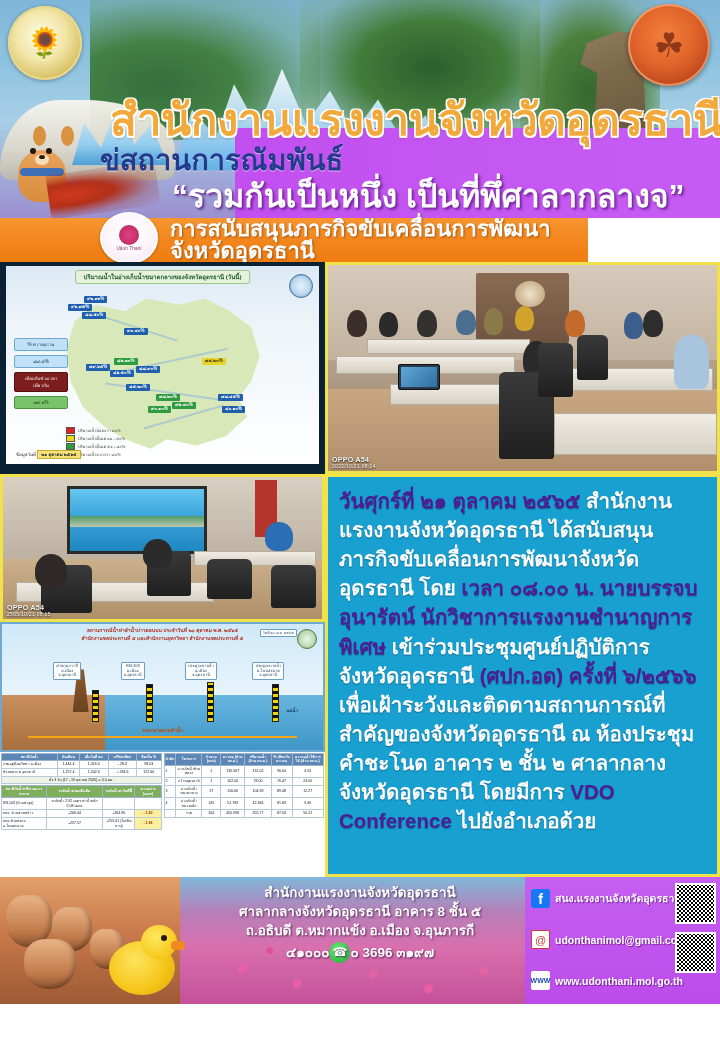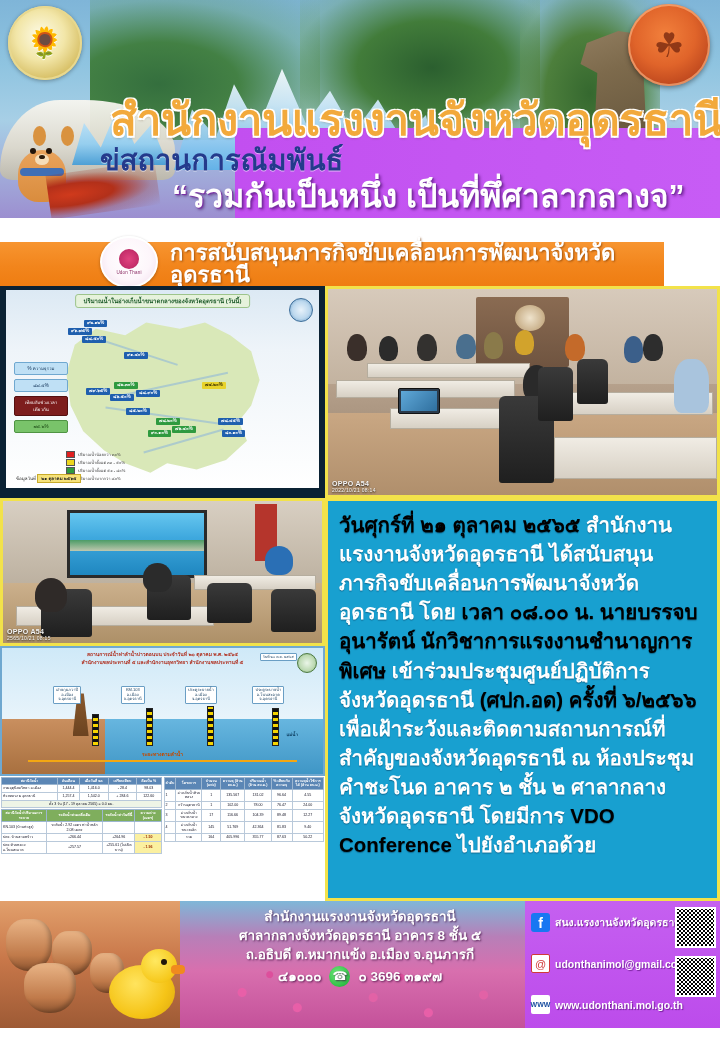--- a/index.html
+++ b/index.html
@@ -105,23 +105,23 @@
   }
   .title-slogan {
     position:absolute; left:172px; top:180px;
     font-size:32px; font-weight:bold; color:#ffffff; line-height:1;
     text-shadow:1px 1px 0 #7a2fa5, 2px 2px 3px rgba(60,0,90,.6);
     white-space:nowrap;
   }
 
   
   .topic-bar {
-    position:relative; width:664px; height:44px;
+    position:relative; width:588px; height:44px;
     background:linear-gradient(180deg,#f79530 0%,#f2851c 55%,#ef7d12 100%);
-    display:flex; align-items:flex-end;margin-top:24px;
+    display:flex; align-items:flex-end;
   }
   .topic-badge {
     position:absolute; left:100px; top:-6px; width:58px; height:52px; border-radius:50%;
     background:radial-gradient(circle at 50% 42%,#ffffff 0%,#fdf6fb 55%,#f1dcec 100%);
     border:2px solid #ffffff; display:flex; flex-direction:column;
     align-items:center; justify-content:center; box-shadow:0 1px 3px rgba(0,0,0,.3);
   }
   .topic-badge .bloom { width:20px;height:20px;border-radius:50%;
     background:radial-gradient(circle,#e0437f 0%,#c72f6c 60%,#9d2154 100%); }
   .topic-badge .cap { font-size:4.5px;color:#8a2b63;margin-top:1px;letter-spacing:.2px;}
@@ -232,21 +232,21 @@
   .tbl td.span { background:#eef4e6; }
   .tblwrap{flex:1;padding:1px;}
   .tblwrap.left{width:56%;}
   .tblwrap.right{width:44%;}
 
   
   .bodypanel { left:325px; top:212px; width:395px; height:403px;
     background:#18a0d0; border:3px solid #f2e24a; padding:9px 10px 4px 11px; }
   .btext { font-size:20.5px; line-height:1.42; font-weight:bold; color:#ffffff;
     text-shadow:0 1px 1px rgba(0,40,70,.45); text-align:left; }
-  .hl-y { color:#000000; }
+  .hl-y { color:#4c1d95; }
   .hl-w { color:#ffffff; }
 
   
   .slogan-bar {
     position:relative; width:720px; height:38px;
     background:linear-gradient(180deg,#f79a34 0%,#f28a1d 50%,#ee7f10 100%);
     display:flex; align-items:center; justify-content:center;
   }
   .slogan-tx { font-size:19px; font-weight:bold; color:#ffffff; line-height:1;
     text-shadow:1px 1px 2px rgba(130,60,0,.7); white-space:nowrap; }
@@ -271,21 +271,21 @@
   .ft-duck { position:absolute; left:105px; top:48px; width:76px; height:72px; }
   .ft-duck .b{position:absolute;left:4px;top:16px;width:66px;height:54px;border-radius:50%;
     background:radial-gradient(circle at 40% 35%,#ffe45e 0%,#f5c417 60%,#dba60d 100%);}
   .ft-duck .h{position:absolute;left:36px;top:0;width:36px;height:34px;border-radius:50%;
     background:radial-gradient(circle at 40% 35%,#ffe860 0%,#f6c81b 70%,#ddaa10 100%);}
   .ft-duck .e{position:absolute;left:56px;top:10px;width:6px;height:6px;border-radius:50%;background:#20160a;}
   .ft-duck .bk{position:absolute;left:66px;top:16px;width:14px;height:9px;border-radius:4px;background:#f08a1e;}
   .ft-addr { position:absolute; left:195px; top:6px; width:330px; text-align:center; }
   .ft-addr div { font-size:13.5px; font-weight:bold; color:#ffffff; line-height:1.42;
     text-shadow:1px 1px 2px rgba(60,10,60,.75); white-space:nowrap; }
-  .ft-phone-row{display:flex;align-items:center;justify-content:center;gap:8px;margin-top:2px;}
+  .ft-phone-row{display:flex;align-items:center;justify-content:center;gap:0;margin-top:2px;}
   .ft-callicon{width:21px;height:21px;border-radius:50%;
     background:radial-gradient(circle at 40% 35%,#6ee87a 0%,#35c24a 65%,#1f9c35 100%);
     display:flex;align-items:center;justify-content:center;color:#fff;font-size:12px;flex:none;}
   .ft-purple { position:absolute; left:525px; top:0; width:195px; height:127px;
     background:linear-gradient(180deg,#c560f0 0%,#c155ee 50%,#bc4ceb 100%); }
   .ft-row{position:absolute;display:flex;align-items:center;gap:5px;left:6px;}
   .ft-row .lbl{font-size:10.5px;color:#ffffff;font-weight:bold;white-space:nowrap;
     text-shadow:1px 1px 1px rgba(70,0,100,.6);}
   .fb-ic{width:19px;height:19px;background:#1877f2;border-radius:3px;color:#fff;font-size:14px;
     font-weight:bold;display:flex;align-items:center;justify-content:center;line-height:1;flex:none;}

